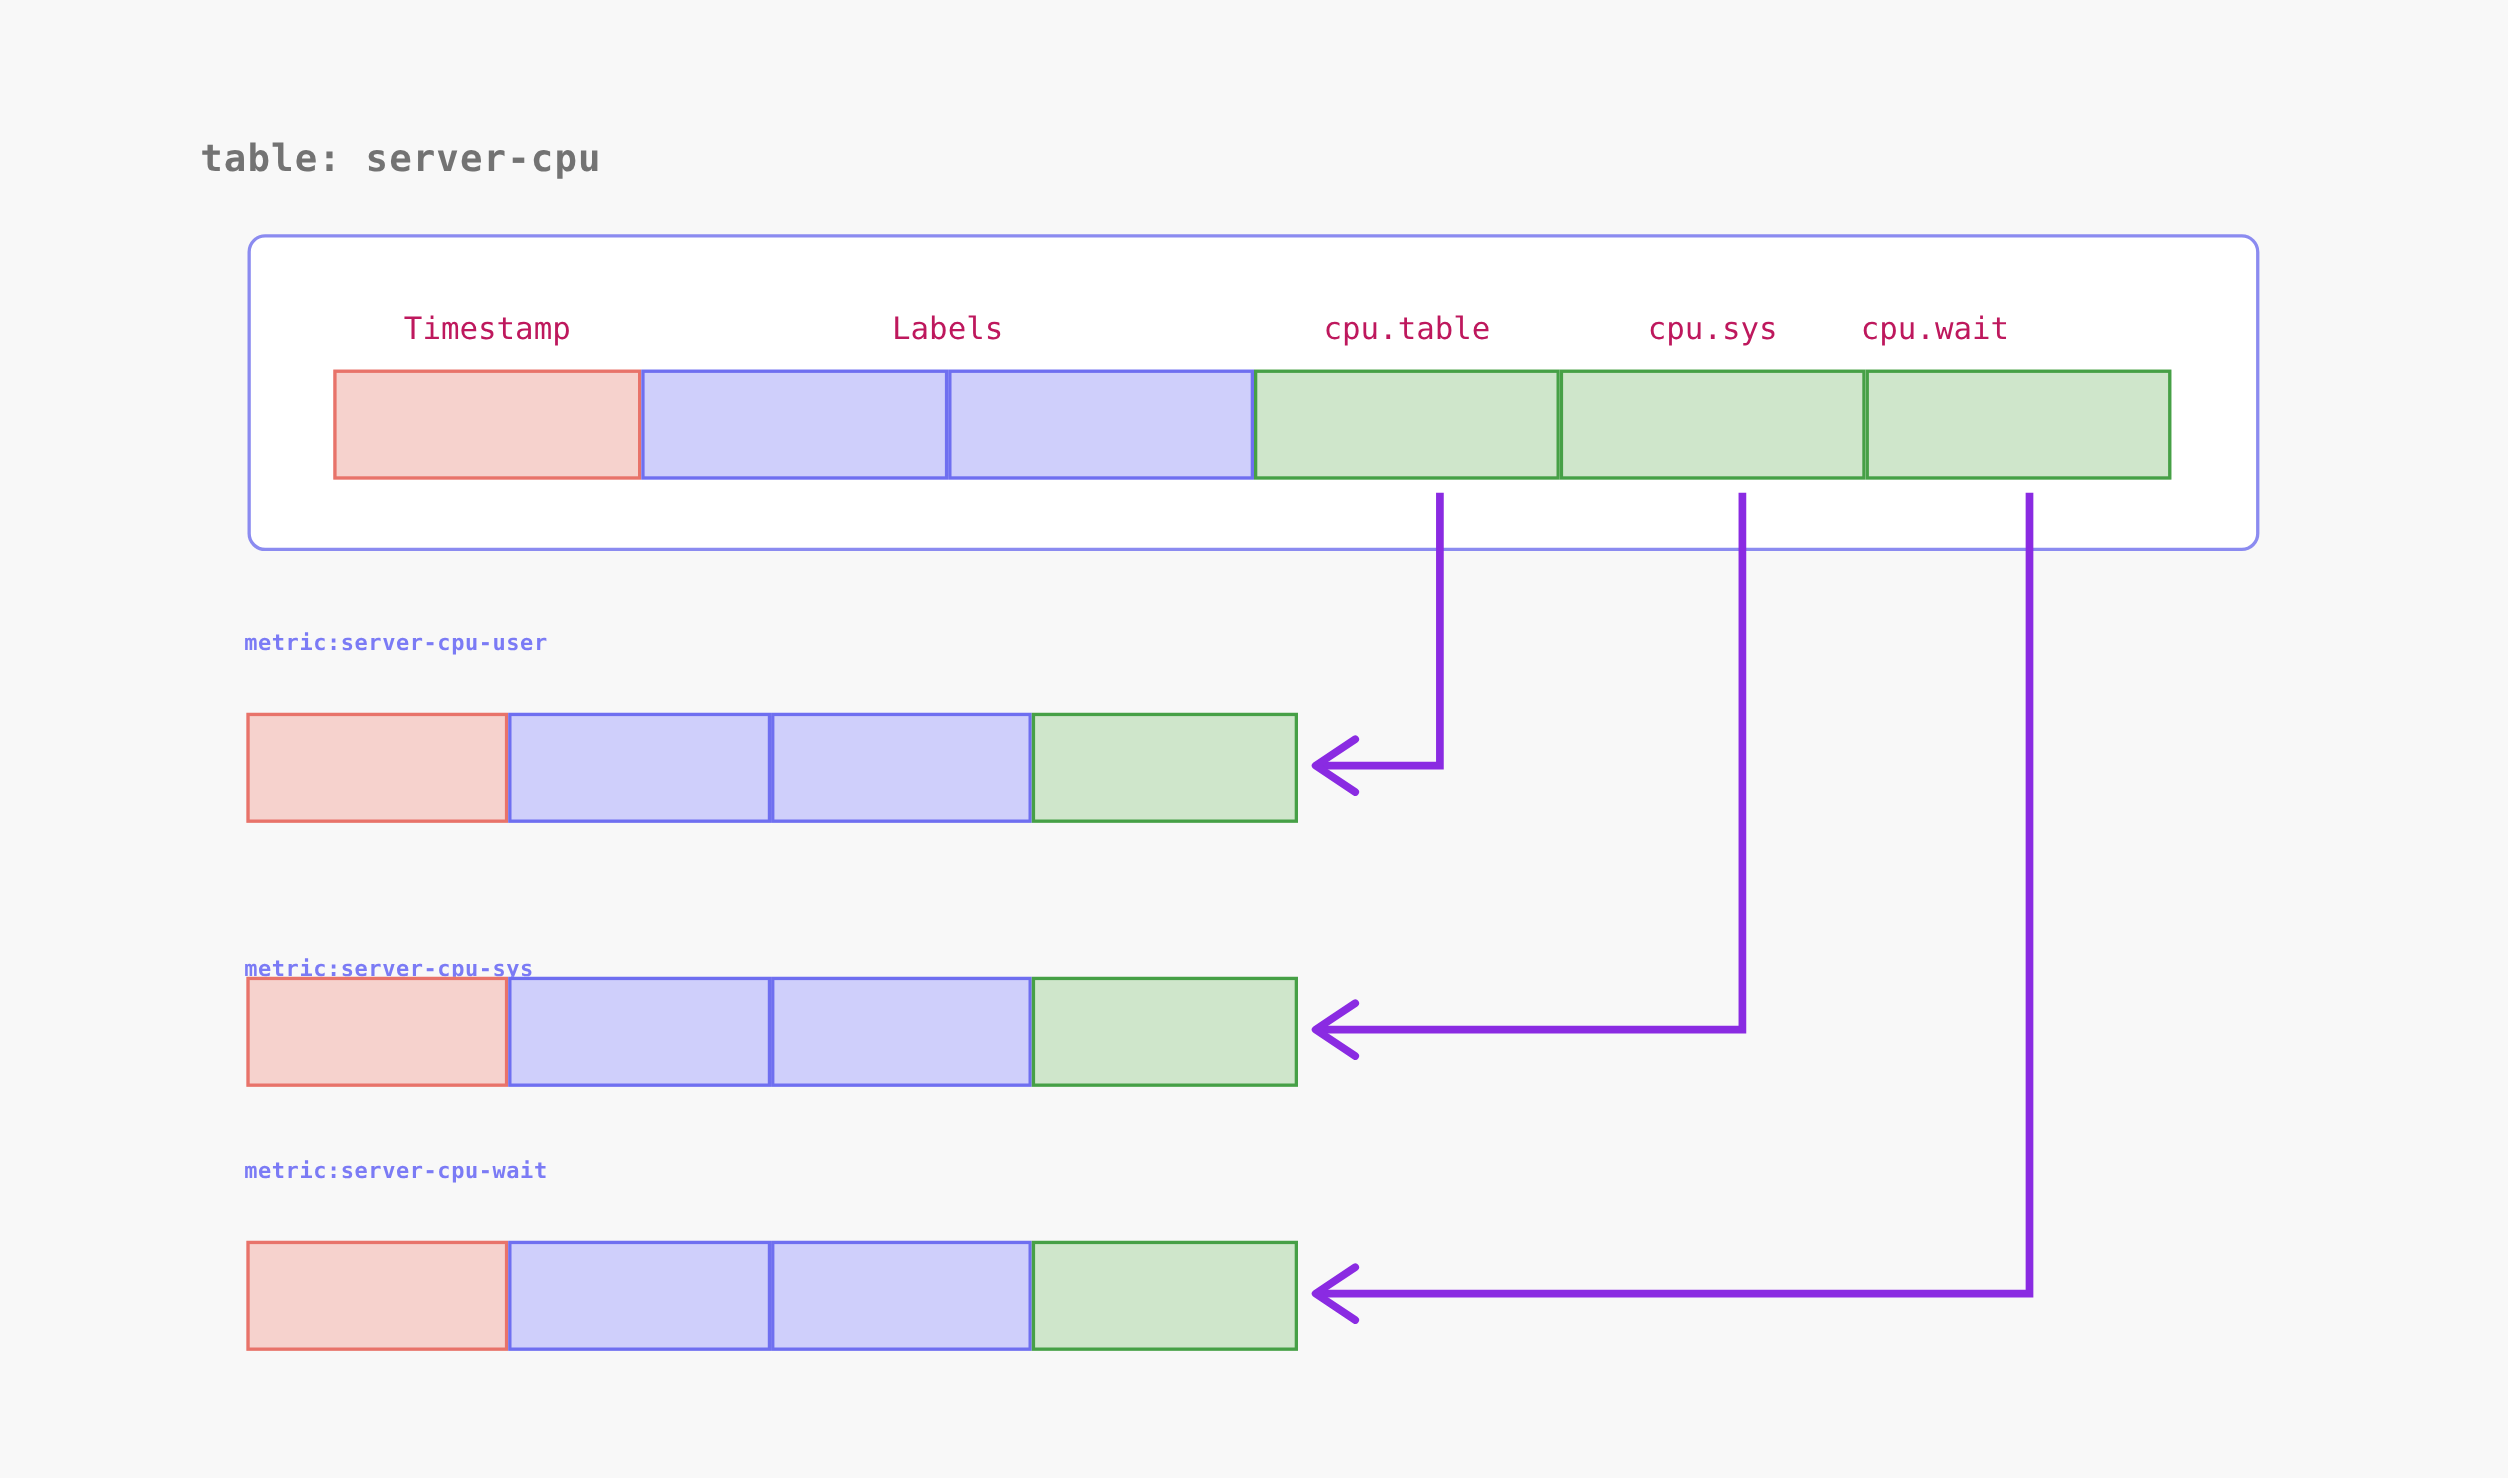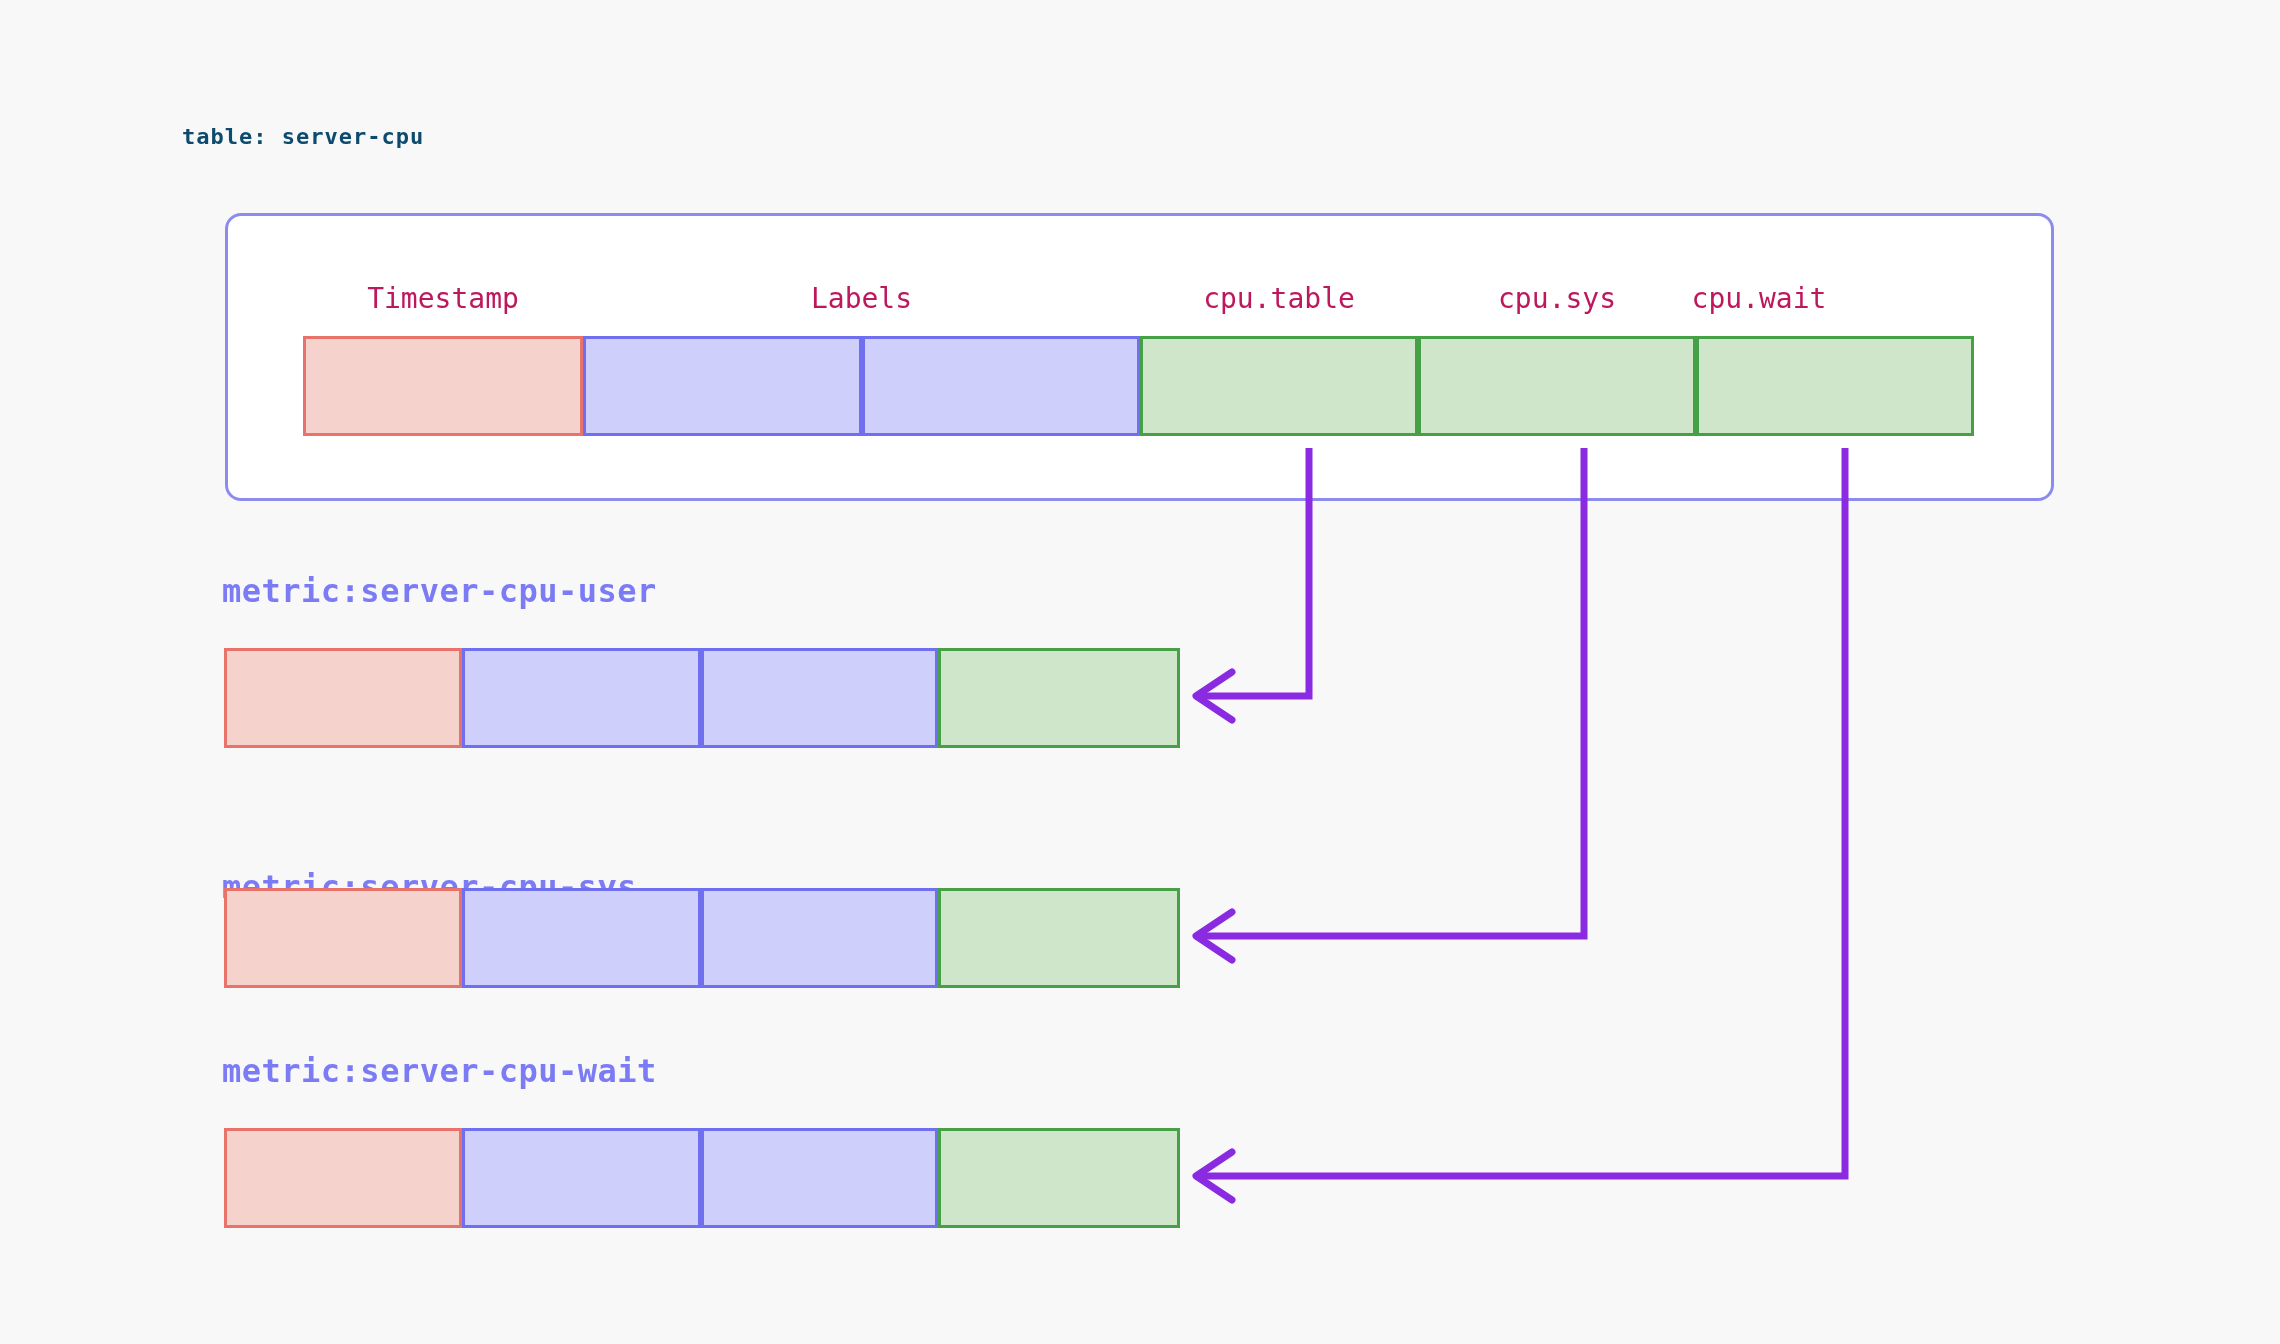--- a/index.html
+++ b/index.html
@@ -17,31 +17,31 @@
     width: 2280px;
     height: 1344px;
     background: #f8f8f8;
   }
 
   
   .table-title {
     position: absolute;
     left: 182px;
     top: 124px;
-    font-size: 22px;
+    font-size: 34px;
     font-weight: bold;
     letter-spacing: 1px;
-    color: #0c4a6e;
+    color: #737373;
     white-space: pre;
     font-family: "DejaVu Sans Mono", "Liberation Mono", monospace;
   }
 
   .metric-title {
     position: absolute;
-    font-size: 32px;
+    font-size: 20px;
     font-weight: bold;
     letter-spacing: 0.5px;
     color: #7b7bf5;
     white-space: pre;
     font-family: "DejaVu Sans Mono", "Liberation Mono", monospace;
   }
 
   
   .table-box {
     position: absolute;

